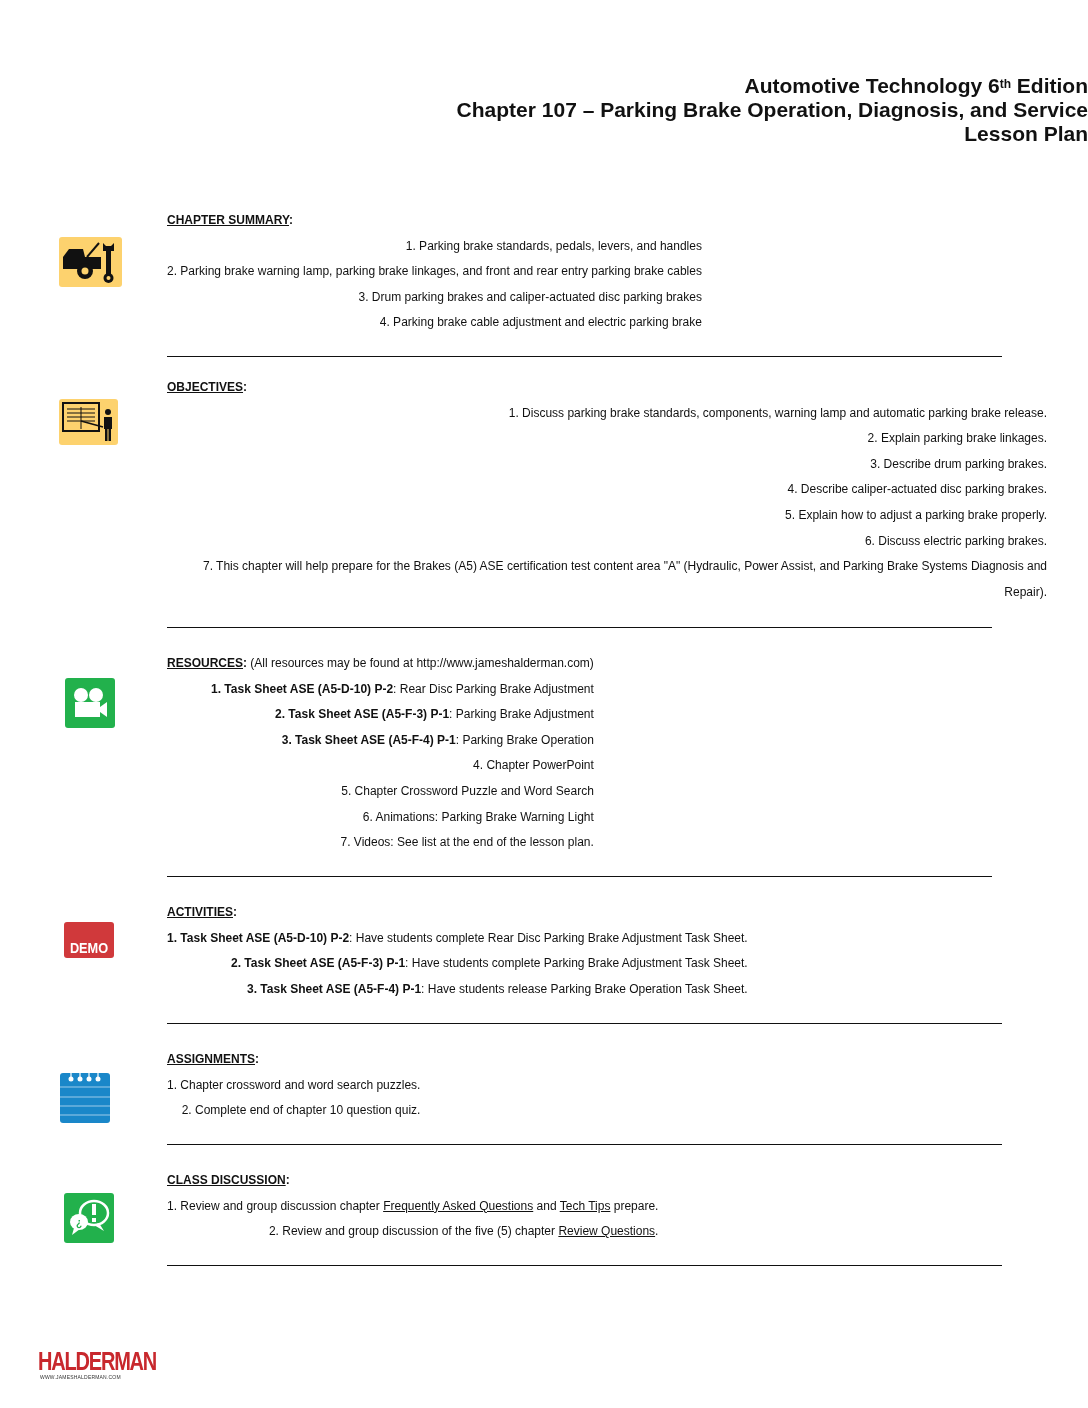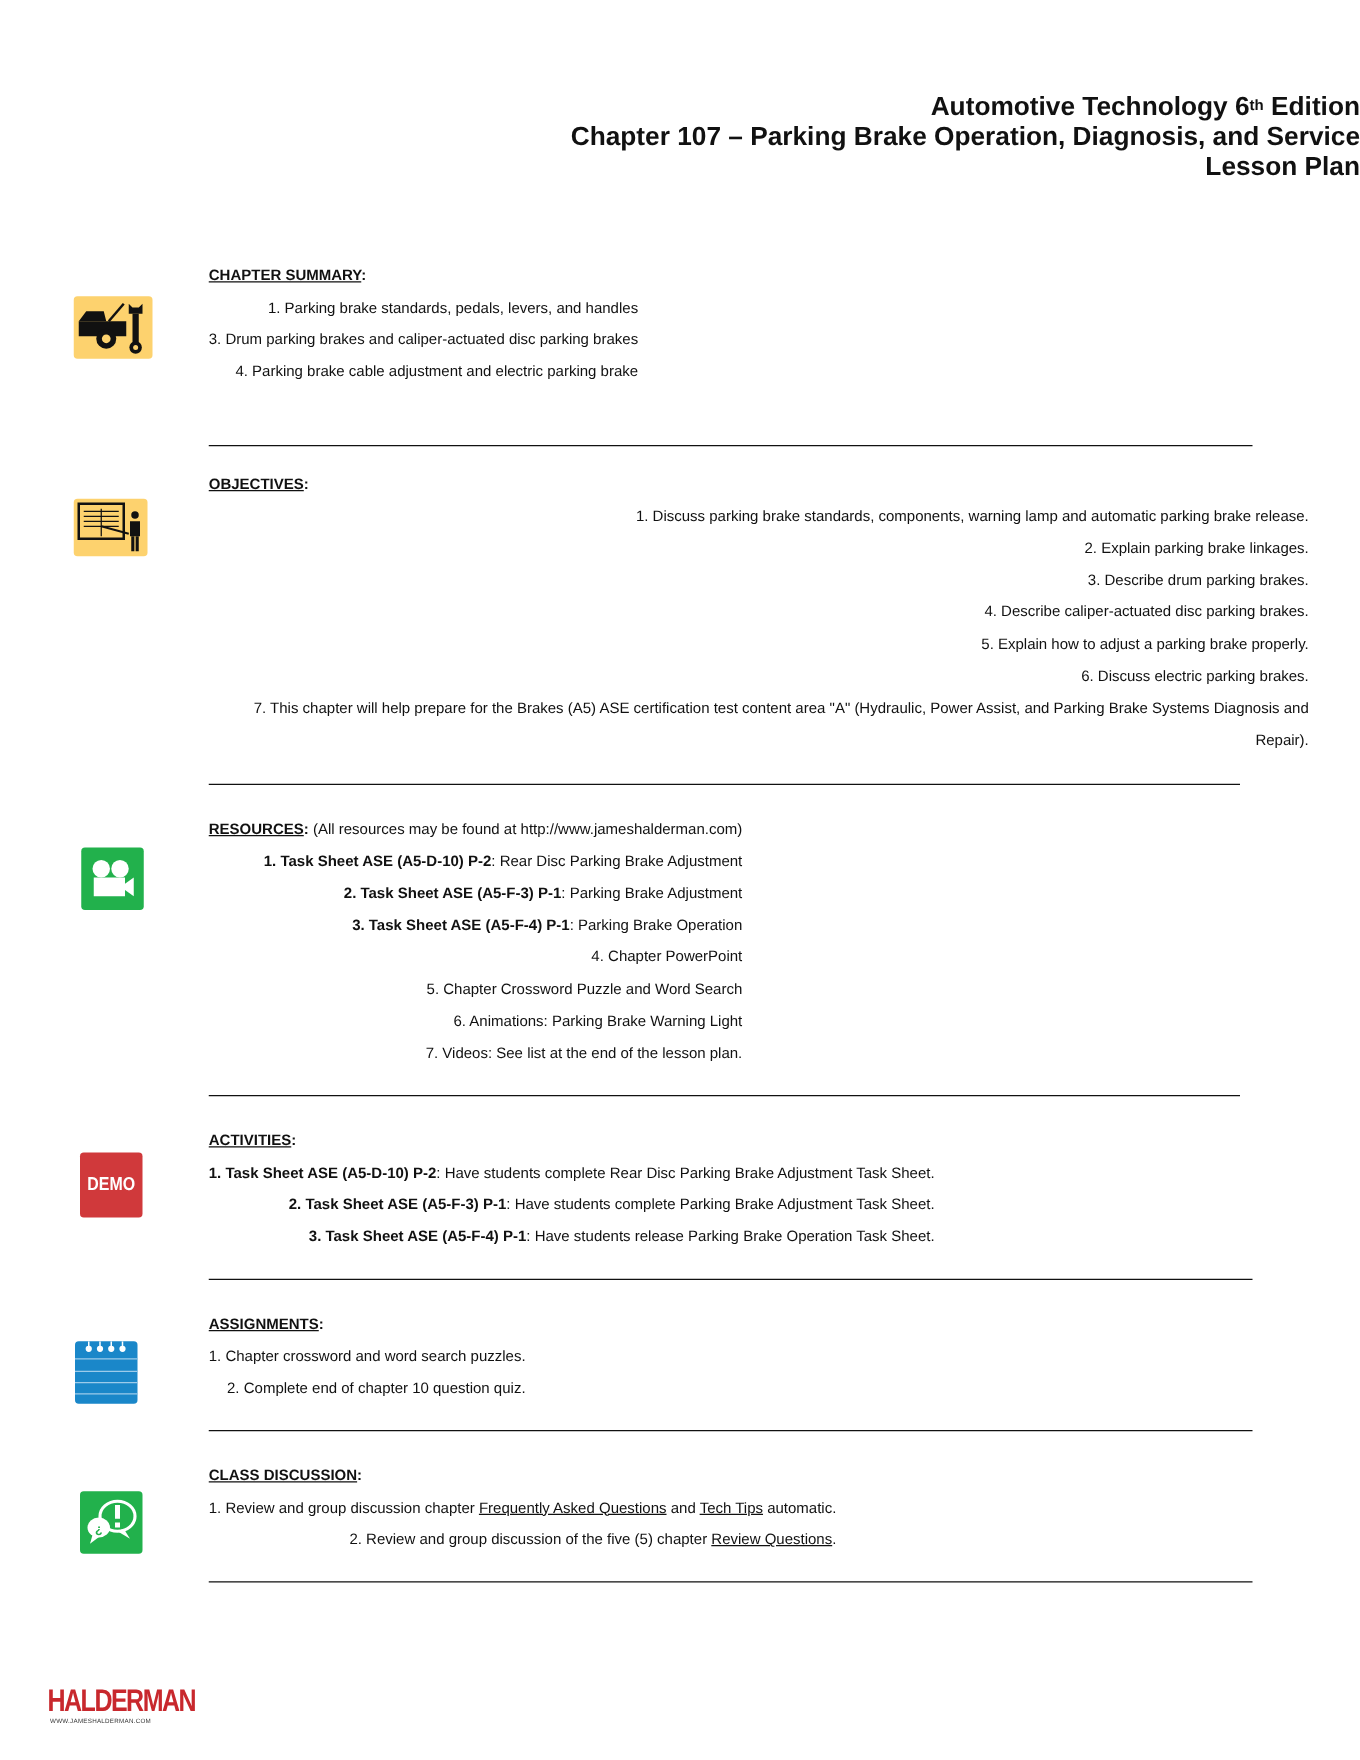--- a/index.html
+++ b/index.html
@@ -70,21 +70,21 @@
 
 <div class="icon" style="left:65px;top:678px;width:50px;height:50px;background:#22b14c;">
   <svg width="50" height="50" viewBox="0 0 50 50">
     <circle cx="16" cy="17" r="7" fill="#fff"></circle>
     <circle cx="31" cy="17" r="7" fill="#fff"></circle>
     <rect x="10" y="24" width="25" height="15" fill="#fff"></rect>
     <path d="M35 29 L42 24 L42 39 L35 34 Z" fill="#fff"></path>
   </svg>
 </div>
 
-<div class="icon" style="left:64px;top:922px;width:50px;height:52px;background:#d0393b;">
+<div class="icon" style="left:64px;top:922px;width:50px;height:36px;background:#d0393b;">
   <div style="color:#fff;font-weight:bold;font-size:15px;text-align:center;line-height:52px;transform:scaleX(0.85);">DEMO</div>
 </div>
 
 <div class="icon" style="left:60px;top:1073px;width:50px;height:50px;background:#1a87c9;">
   <svg width="50" height="50" viewBox="0 0 50 50">
     <circle cx="11" cy="6" r="2.5" fill="#fff"></circle>
     <circle cx="20" cy="6" r="2.5" fill="#fff"></circle>
     <circle cx="29" cy="6" r="2.5" fill="#fff"></circle>
     <circle cx="38" cy="6" r="2.5" fill="#fff"></circle>
     <line x1="11" y1="0" x2="11" y2="6" stroke="#fff" stroke-width="1.2"></line>
@@ -106,20 +106,21 @@
     <rect x="28" y="25" width="4" height="4" fill="#fff"></rect>
     <ellipse cx="15" cy="29" rx="9" ry="8" fill="#fff"></ellipse>
     <path d="M10 35 L8 42 L16 36 Z" fill="#fff"></path>
     <text x="12" y="33" font-size="10" font-weight="bold" fill="#22b14c" font-family="Liberation Sans, sans-serif">¿</text>
   </svg>
 </div>
 
 <div class="section" style="top:208px;">
   <div class="heading"><span class="u">CHAPTER SUMMARY</span>:</div>
   <div class="line">1. Parking brake standards, pedals, levers, and handles</div>
+  <div class="line">2. Parking brake warning lamp, parking brake linkages, and front and rear entry parking brake cables</div>
   <div class="line">3. Drum parking brakes and caliper-actuated disc parking brakes</div>
   <div class="line">4. Parking brake cable adjustment and electric parking brake</div>
 </div>
 <div class="rule" style="top:356px;width:835px;"></div>
 
 <div class="section" style="top:375px;">
   <div class="heading"><span class="u">OBJECTIVES</span>:</div>
   <div class="line">1. Discuss parking brake standards, components, warning lamp and automatic parking brake release.</div>
   <div class="line">2. Explain parking brake linkages.</div>
   <div class="line">3. Describe drum parking brakes.</div>
@@ -152,21 +153,21 @@
 
 <div class="section" style="top:1047px;">
   <div class="heading"><span class="u">ASSIGNMENTS</span>:</div>
   <div class="line">1. Chapter crossword and word search puzzles.</div>
   <div class="line">2. Complete end of chapter 10 question quiz.</div>
 </div>
 <div class="rule" style="top:1144px;width:835px;"></div>
 
 <div class="section" style="top:1168px;">
   <div class="heading"><span class="u">CLASS DISCUSSION</span>:</div>
-  <div class="line"><span>1. Review and group discussion chapter </span><span class="u">Frequently Asked Questions</span><span> and </span><span class="u">Tech Tips</span><span> automatic.</span></div>
+  <div class="line"><span>1. Review and group discussion chapter </span><span class="u">Frequently Asked Questions</span><span> and </span><span class="u">Tech Tips</span><span> prepare.</span></div>
   <div class="line"><span>2. Review and group discussion of the five (5) chapter </span><span class="u">Review Questions</span><span>.</span></div>
 </div>
 <div class="rule" style="top:1265px;width:835px;"></div>
 
 <div class="logo">
   <span class="logo-main">HALDERMAN</span>
   <span class="logo-sub">WWW.JAMESHALDERMAN.COM</span>
 </div>
 
 </body></html>

